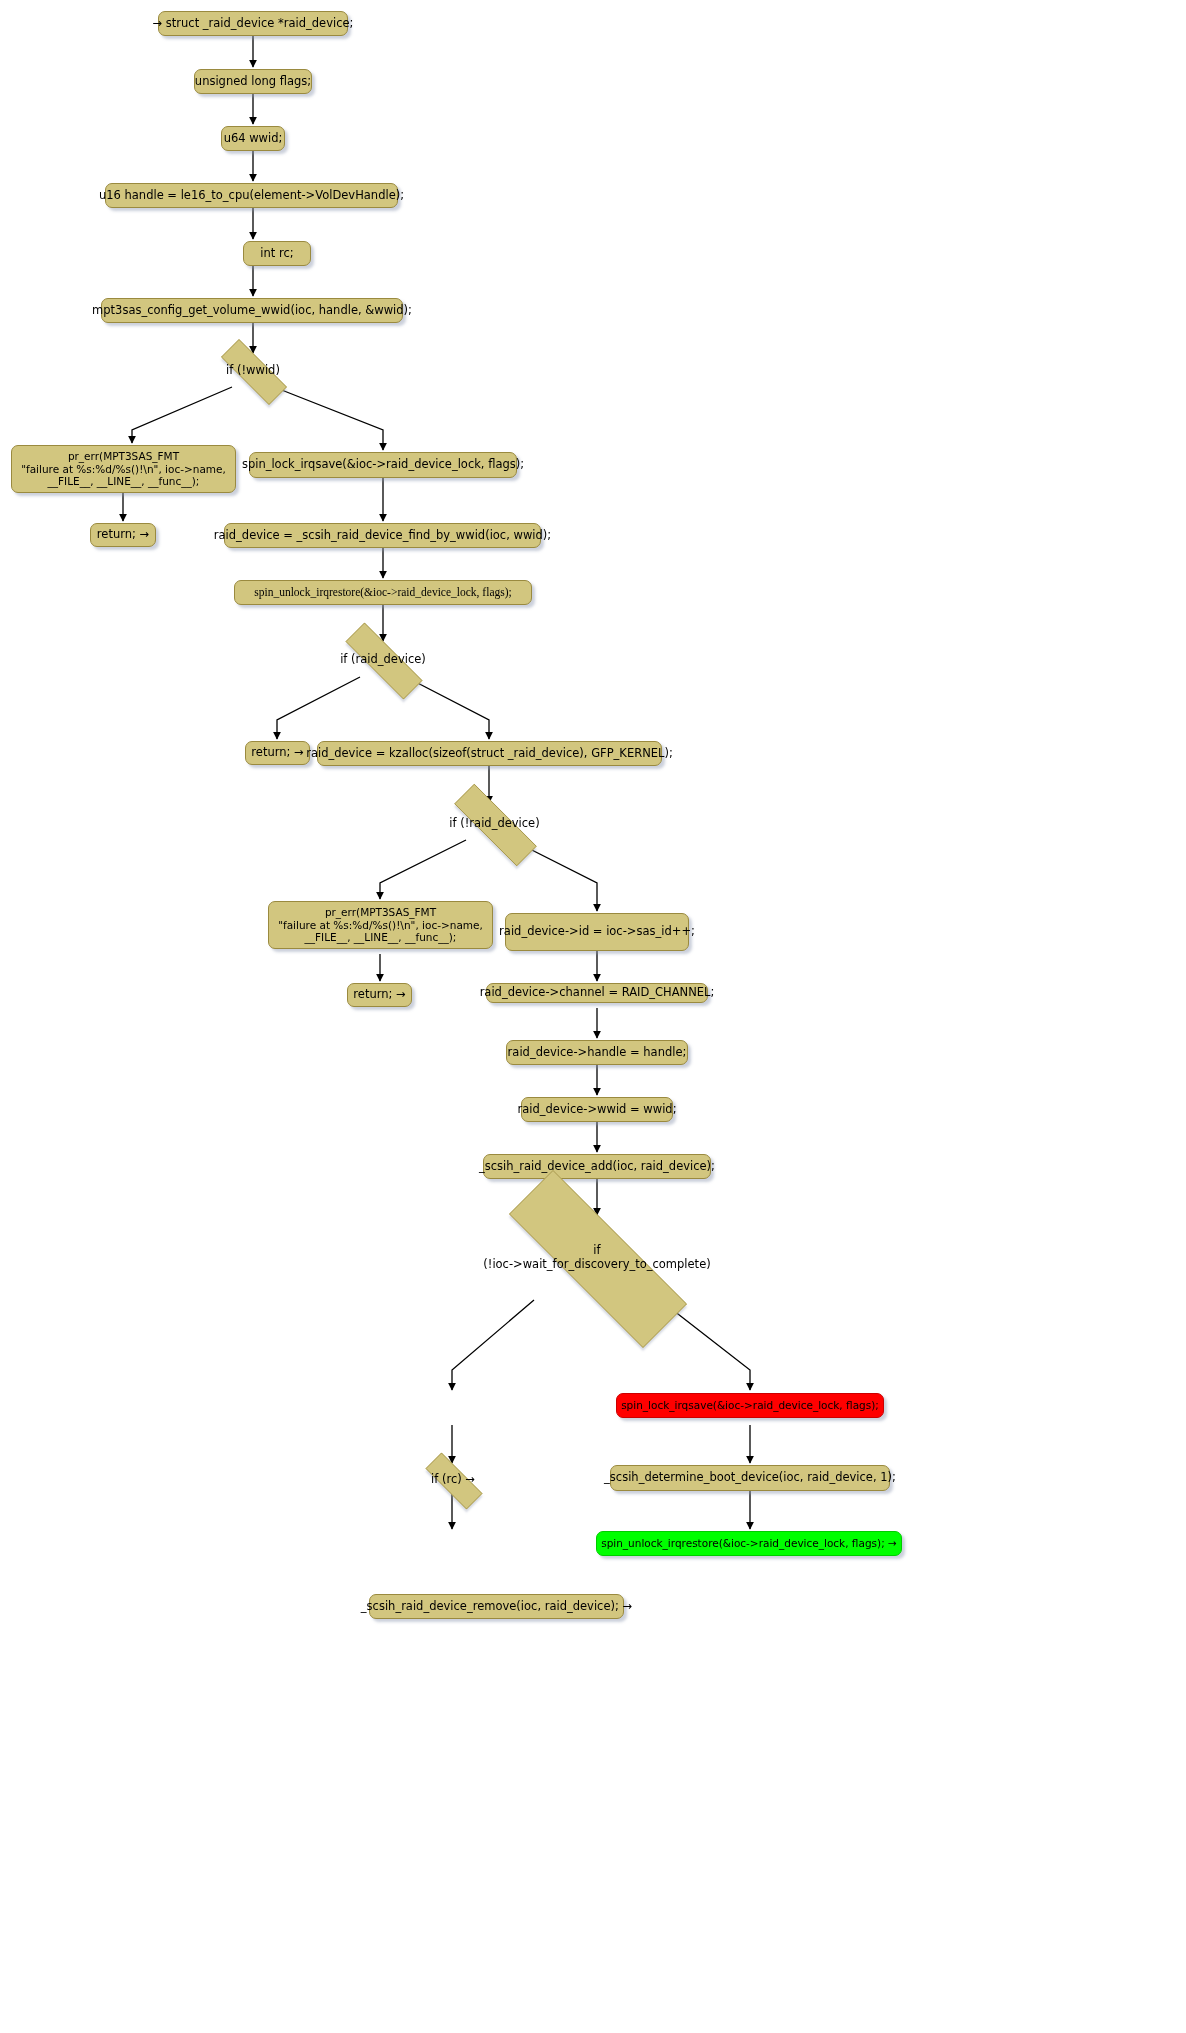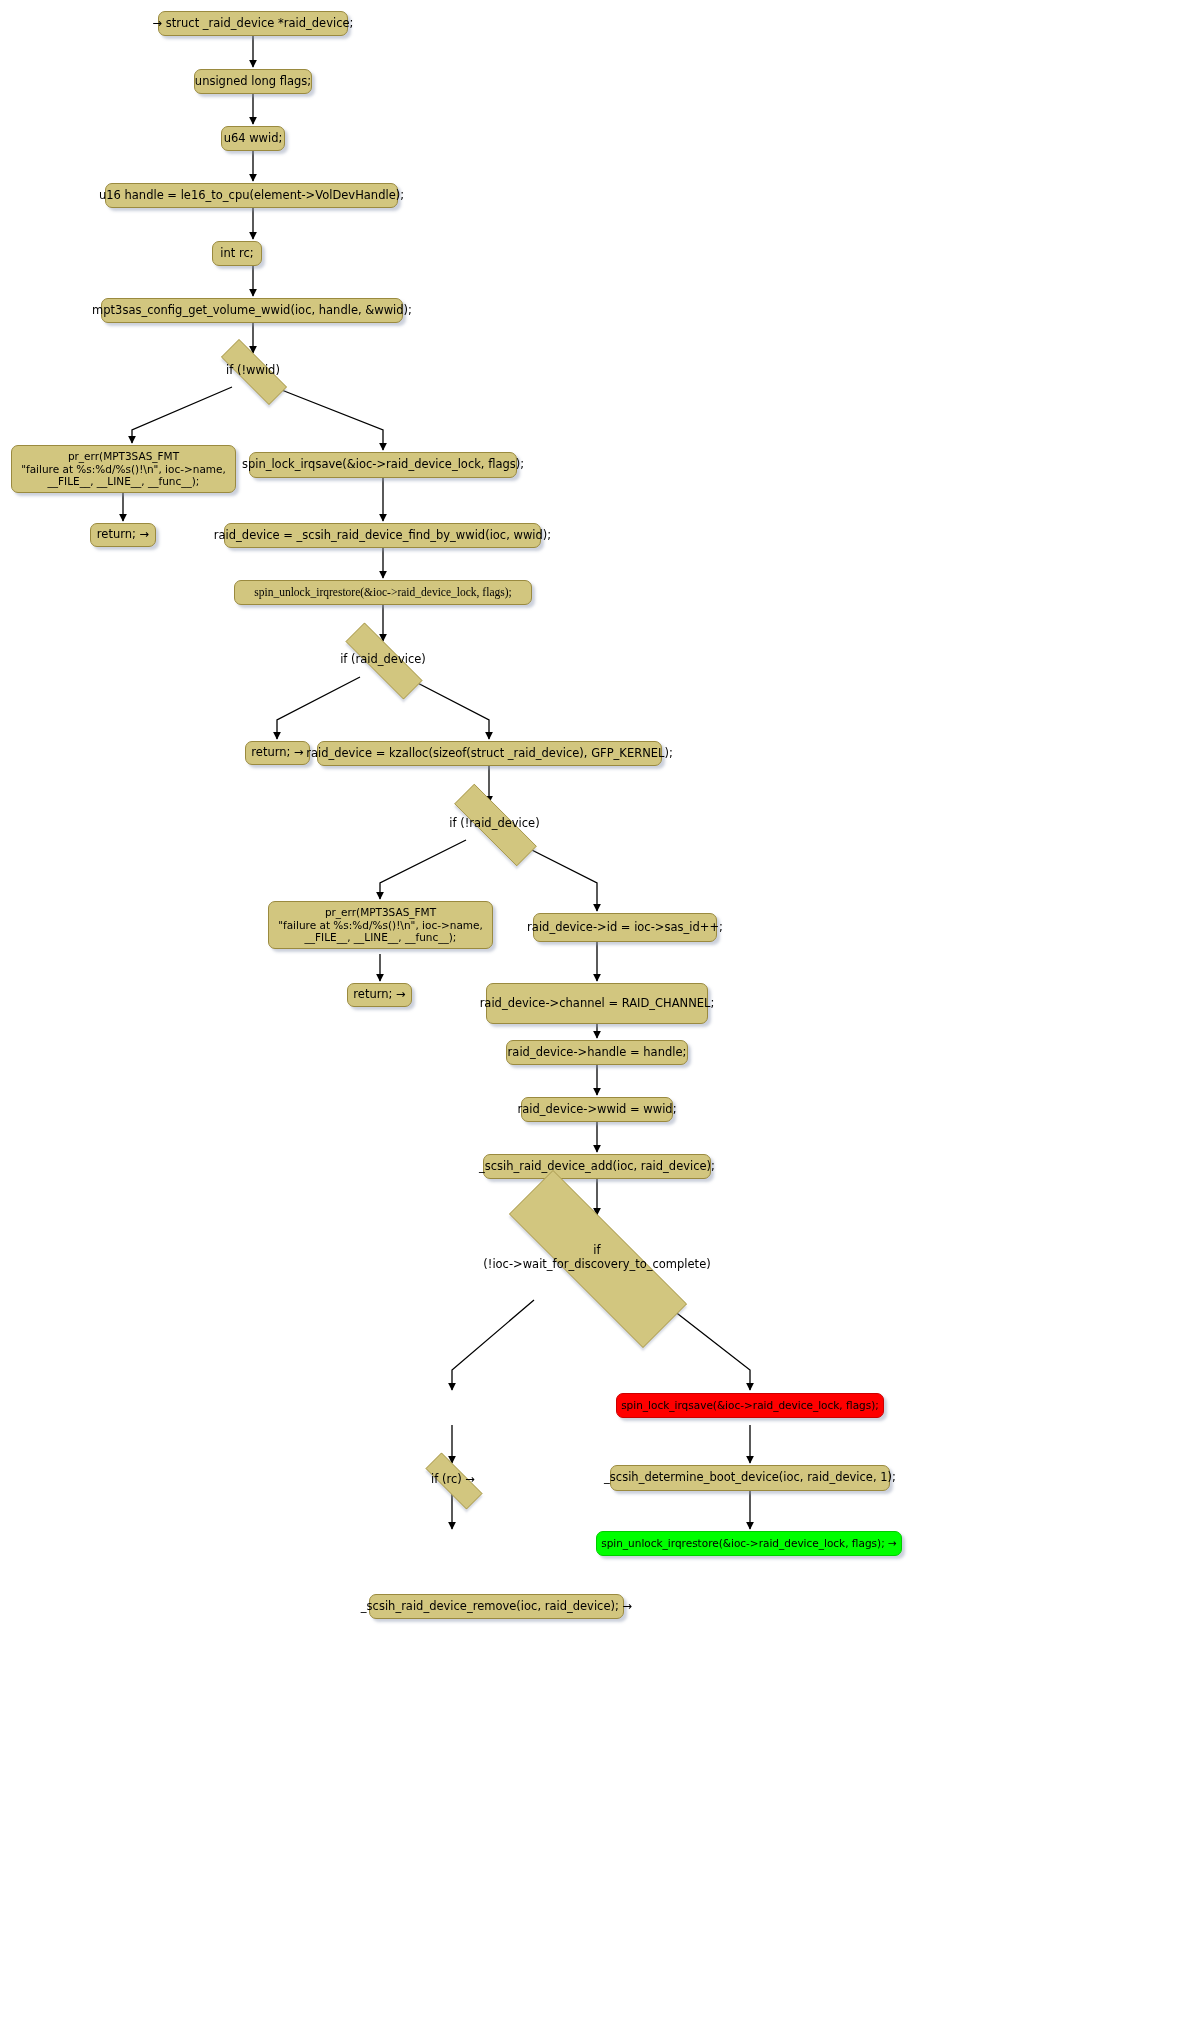--- a/index.html
+++ b/index.html
@@ -143,21 +143,21 @@
   </div>
 
   <div class="node rect" style="left:221px; top:126px; width:64px; height:25px;">
     <span>u64 wwid;</span>
   </div>
 
   <div class="node rect" style="left:105px; top:183px; width:293px; height:25px;">
     <span>u16 handle = le16_to_cpu(element-&gt;VolDevHandle);</span>
   </div>
 
-  <div class="node rect" style="left:212px; top:241px; width:50px; height:25px;justify-content:center;">
+  <div class="node rect" style="left:243px; top:241px; width:68px; height:25px;justify-content:center;">
     <span>int rc;</span>
   </div>
 
   <div class="node rect" style="left:101px; top:298px; width:302px; height:25px;">
     <span>mpt3sas_config_get_volume_wwid(ioc, handle, &amp;wwid);</span>
   </div>
 
   <div class="node diamond" style="left:206px; top:354px; width:94px; height:34px;">
     <div class="dshape"></div>
     <span class="dlabel">if (!wwid)</span>
@@ -206,25 +206,25 @@
   <div class="node rect" style="left:268px; top:901px; width:225px; height:48px; font-size:10.5px;">
     <span>pr_err(MPT3SAS_FMT
 "failure at %s:%d/%s()!\n", ioc-&gt;name,
 __FILE__, __LINE__, __func__);</span>
   </div>
 
   <div class="node rect" style="left:347px; top:983px; width:65px; height:24px;">
     <span>return; →</span>
   </div>
 
-  <div class="node rect" style="left:505px; top:913px; width:184px; height:29px;margin-left:28px;">
+  <div class="node rect" style="left:505px; top:913px; width:184px; height:38px;">
     <span>raid_device-&gt;id = ioc-&gt;sas_id++;</span>
   </div>
 
-  <div class="node rect" style="left:486px; top:983px; width:222px; height:41px;">
+  <div class="node rect" style="left:486px; top:983px; width:222px; height:20px;">
     <span>raid_device-&gt;channel = RAID_CHANNEL;</span>
   </div>
 
   <div class="node rect" style="left:506px; top:1040px; width:182px; height:25px;">
     <span>raid_device-&gt;handle = handle;</span>
   </div>
 
   <div class="node rect" style="left:521px; top:1097px; width:152px; height:25px;">
     <span>raid_device-&gt;wwid = wwid;</span>
   </div>

